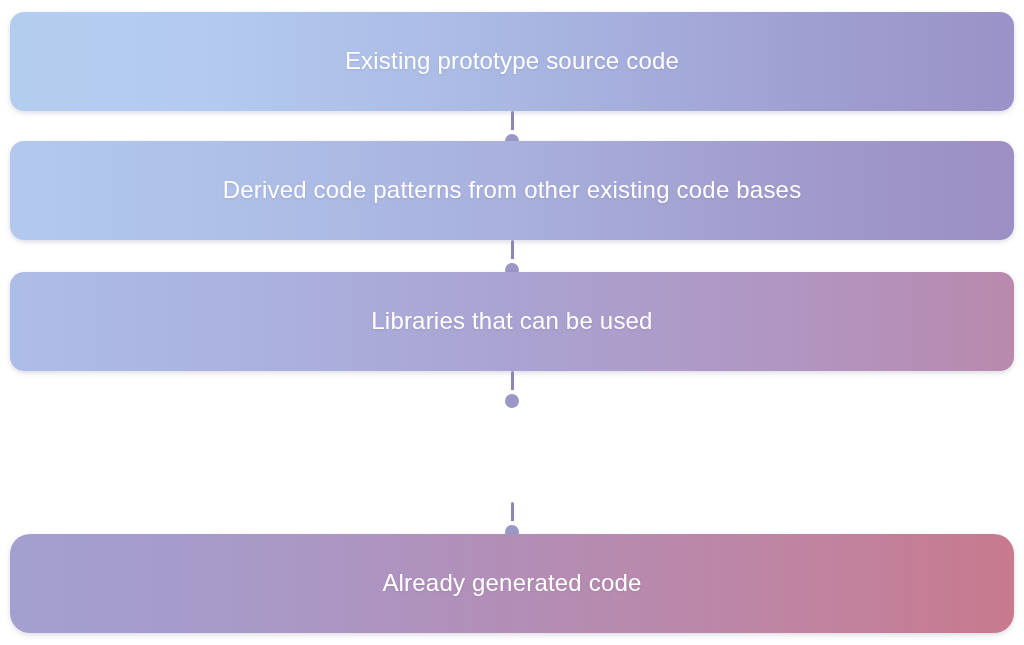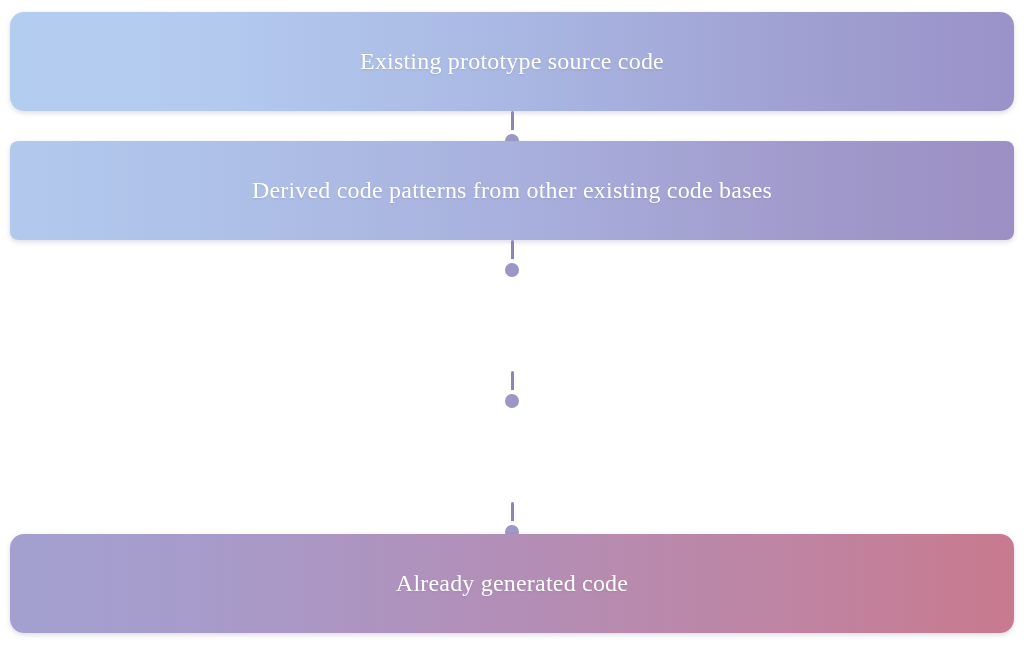--- a/index.html
+++ b/index.html
@@ -10,21 +10,20 @@
   }
   body {
     font-family: "Liberation Sans", sans-serif;
   }
   #stage {
     position: relative;
     width: 1024px;
     height: 645px;
     background: #ffffff;
     overflow: hidden;
-    font-family: Liberation Serif, serif;
   }
   .flow {
     position: absolute;
     left: 0;
     top: 0;
     width: 1024px;
     height: 645px;
   }
   .node {
     position: absolute;
@@ -50,24 +49,24 @@
   }
   
   .node-0 { top: 12px; }
   .node-1 { top: 141px; }
   .node-2 { top: 272px; }
   .node-3 { top: 403px; }
   .node-4 { top: 534px; }
 
   
   .grad-0 { background: linear-gradient(90deg, #b3cdef 0%, #b4cbef 18%, #aab9e4 48%, #9f9fd1 80%, #9a92c8 100%); }
-  .grad-1 { background: linear-gradient(90deg, #b2c9ed 0%, #aec0e8 22%, #a8afdc 52%, #a098ca 82%, #9c8fc3 100%); border-radius: 8px; }
+  .grad-1 { background: linear-gradient(90deg, #b2c9ed 0%, #aec0e8 22%, #a8afdc 52%, #a098ca 82%, #9c8fc3 100%); }
   .grad-2 { background: linear-gradient(90deg, #aebce8 0%, #abb3e0 22%, #aaa3d2 50%, #b195c1 78%, #b98aad 100%); }
   .grad-3 { background: linear-gradient(90deg, #a8add8 0%, #a9a5d1 20%, #b198c2 48%, #bd88a7 78%, #c57d95 100%); }
-  .grad-4 { background: linear-gradient(90deg, #a3a0d0 0%, #a79bca 20%, #b28fb8 48%, #bf84a2 78%, #c87a8e 100%); }
+  .grad-4 { background: linear-gradient(90deg, #a3a0d0 0%, #a79bca 20%, #b28fb8 48%, #bf84a2 78%, #c87a8e 100%); border-radius: 20px; }
 
   
   .connector {
     position: absolute;
     left: 512px;
     width: 0;
   }
   .connector-line {
     position: absolute;
     left: -1px;
@@ -111,20 +110,23 @@
 
     <div class="node node-1 grad-1">
       <span class="node-label">Derived code patterns from other existing code bases</span>
     </div>
 
     <div class="connector conn-1">
       <div class="connector-line"></div>
       <div class="connector-node"></div>
     </div>
 
+    <div class="node node-2 grad-2">
+      <span class="node-label">Libraries that can be used</span>
+    </div>
 
     <div class="connector conn-2">
       <div class="connector-line"></div>
       <div class="connector-node"></div>
     </div>
 
 
     <div class="connector conn-3">
       <div class="connector-line"></div>
       <div class="connector-node"></div>

